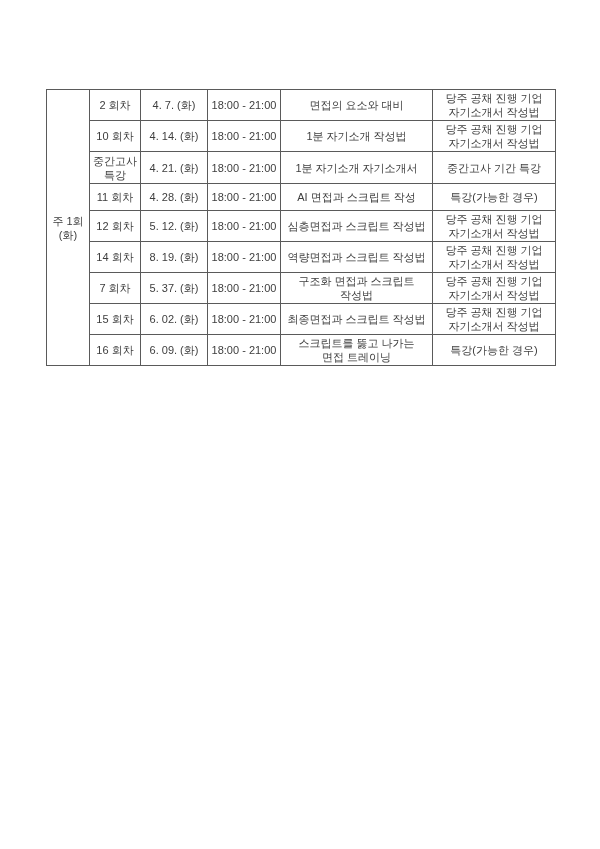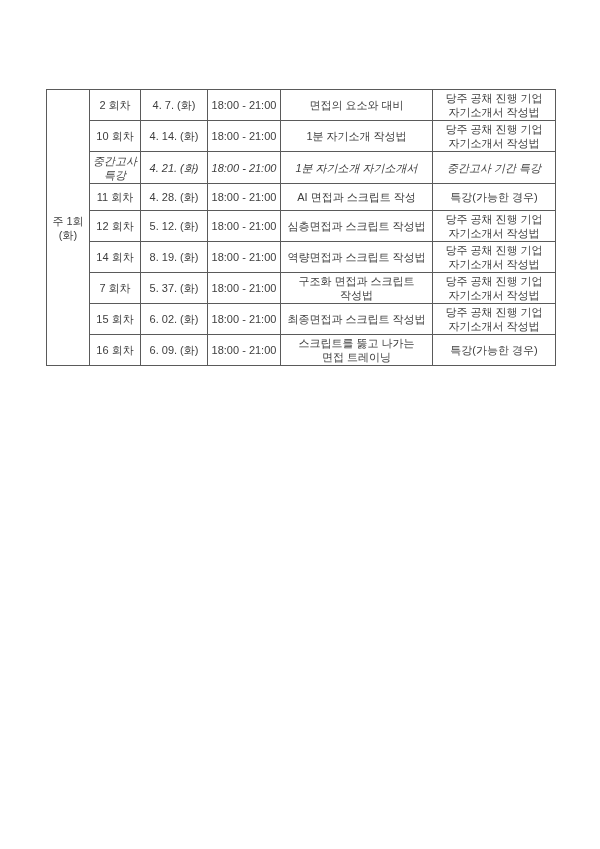--- a/index.html
+++ b/index.html
@@ -37,21 +37,21 @@
   }
   
   col.c-week   { width: 43px; }
   col.c-session{ width: 51px; }
   col.c-date   { width: 67px; }
   col.c-time   { width: 73px; }
   col.c-topic  { width: 152px; }
   col.c-note   { width: 123px; }
   
   tr.h29 { height: 29px; }
-  tr.h32 { height: 32px; font-style: italic; }
+  tr.h32 { height: 32px; }
   tr.h27 { height: 27px; }
   tr.h31 { height: 19px; }
 </style>
 </head>
 <body>
 
 <div class="page">
   <table class="schedule">
     <colgroup>
       <col class="c-week">

